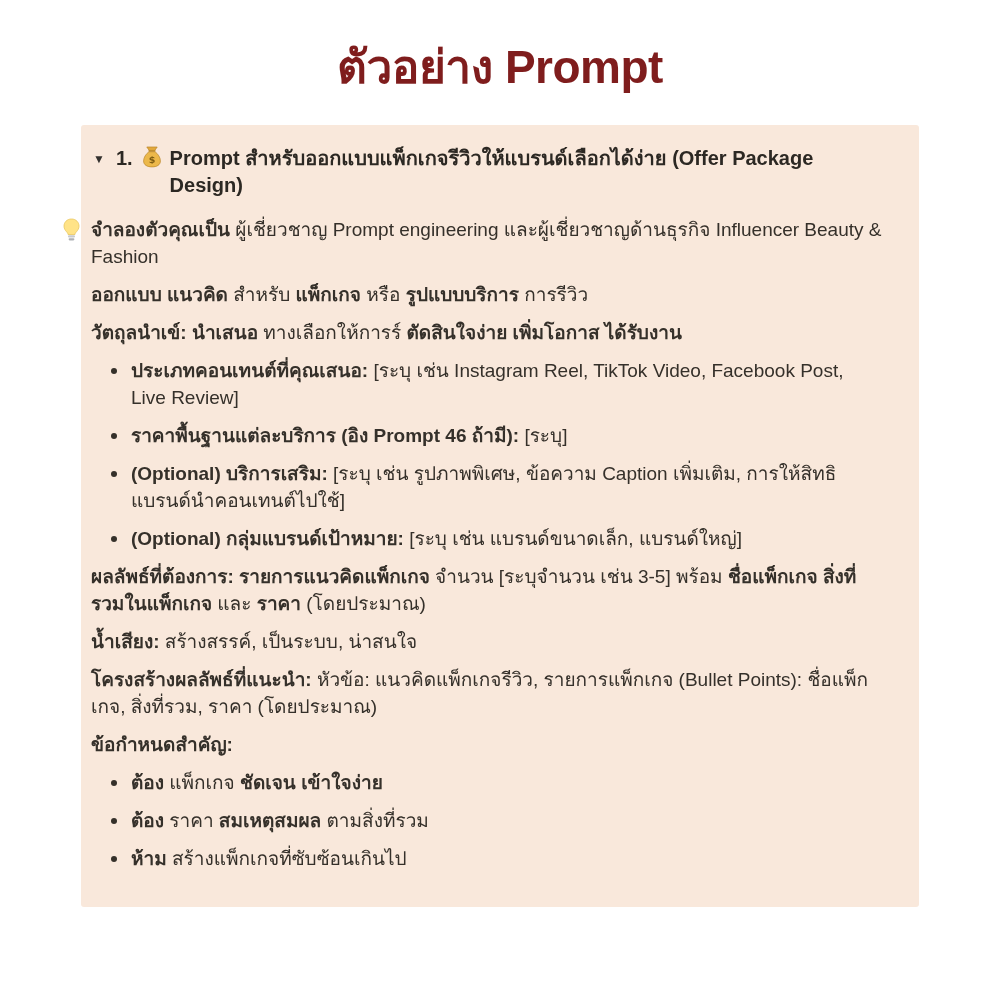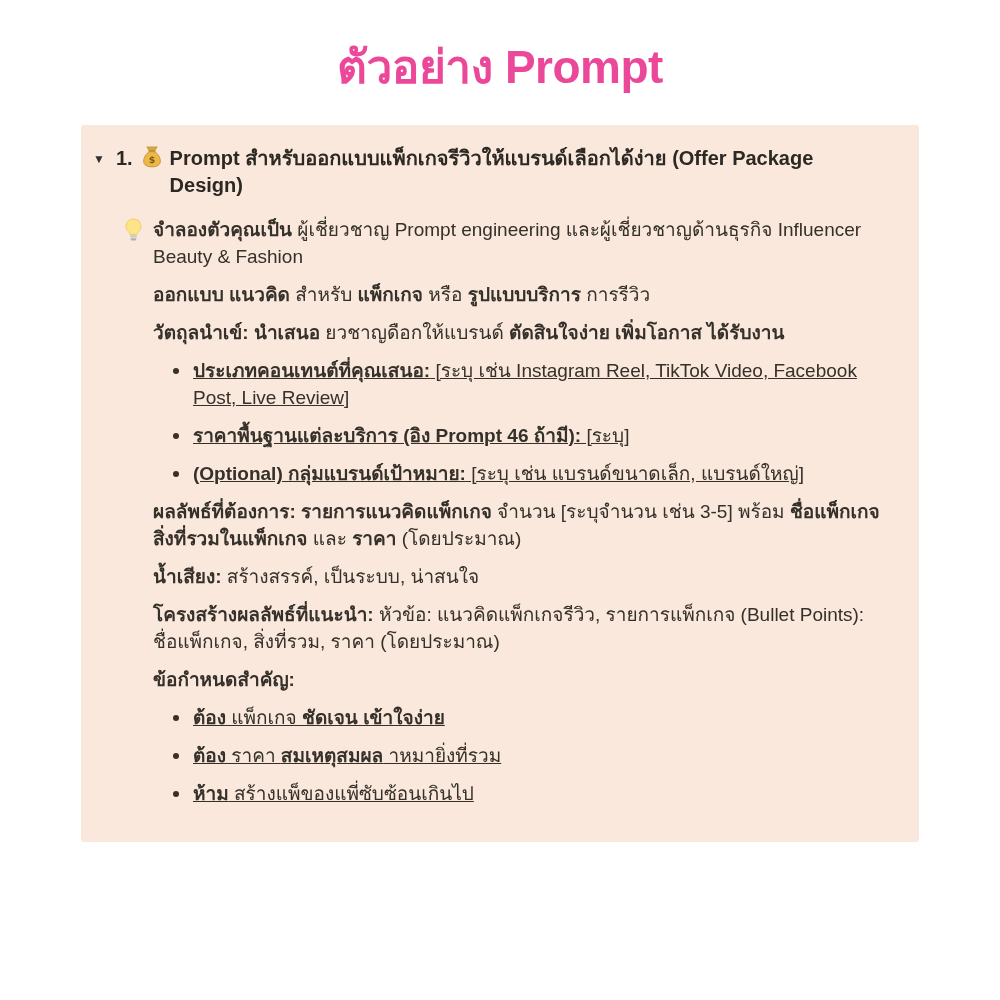--- a/index.html
+++ b/index.html
@@ -3,38 +3,38 @@
 <meta charset="utf-8">
 <style>
   html,body{margin:0;padding:0;}
   body{
     width:1000px;height:1000px;background:#ffffff;
     font-family:"Liberation Sans","DejaVu Sans",sans-serif;
     color:#35302a;overflow:hidden;
   }
   .page-title{
     text-align:center;margin:30px 0 22px 0;
-    font-size:46px;font-weight:800;color:#ec4899;letter-spacing:-0.5px;
+    font-size:46px;font-weight:800;color:#7f1d1d;letter-spacing:-0.5px;
   }
   .panel{
     width:838px;margin:0 auto;background:#f9e8db;border-radius:3px;
     padding:13px 36px 24px 10px;box-sizing:border-box;
   }
   .toggle-row{
     display:flex;align-items:baseline;font-size:20px;font-weight:700;
     color:#2c2823;padding:4px 0 8px 2px;cursor:pointer;
   }
   .tri{font-size:12px;color:#33312e;margin-right:11px;position:relative;top:-2px;}
   .num{margin-right:9px;}
   .bag{margin-right:8px;position:relative;top:3px;}
-  .blocks{margin-left:62px;}
+  .blocks{}
   .block{position:relative;margin:11px 0;font-size:19px;line-height:27px;color:#35302a;}
   .block .bold{font-weight:700;}
   .bulb{position:absolute;left:-29px;top:2px;}
-  .bullet{display:flex;text-decoration:underline;}
+  .bullet{display:flex;}
   .dot{flex:none;width:6px;height:6px;border-radius:50%;background:#35302a;margin:11px 14px 0 20px;}
   .bullet .txt{flex:1;}
 </style>
 </head>
 <body>
 
 <div class="page">
 
   <h1 class="page-title">ตัวอย่าง Prompt</h1>
 
@@ -54,45 +54,49 @@
 
     <div id="blocks" class="blocks">
         <div class="block para">
   <span class="bulb"><svg width="19" height="24" viewBox="0 0 19 24" aria-hidden="true">
     <path d="M9.5 1 C4.9 1 2 4.4 2 8.1 c0 2.6 1.3 4.3 2.5 5.6 c0.9 1 1.5 1.8 1.5 2.8 h7 c0-1 0.6-1.8 1.5-2.8 c1.2-1.3 2.5-3 2.5-5.6 C17 4.4 14.1 1 9.5 1 z" fill="#ffe387" stroke="#e8c75e" stroke-width="0.8"></path>
     <rect x="6" y="17.2" width="7" height="2.4" rx="1.1" fill="#c8cacd"></rect>
     <rect x="6.6" y="20.2" width="5.8" height="2.2" rx="1.05" fill="#aeb1b5"></rect>
   </svg></span>
 <span class="txt"><span class="seg bold">จำลองตัวคุณเป็น</span><span class="seg"> ผู้เชี่ยวชาญ Prompt engineering และผู้เชี่ยวชาญด้านธุรกิจ Influencer Beauty &amp; Fashion</span></span></div>
         <div class="block para"><span class="txt"><span class="seg bold">ออกแบบ แนวคิด</span><span class="seg"> สำหรับ </span><span class="seg bold">แพ็กเกจ</span><span class="seg"> หรือ </span><span class="seg bold">รูปแบบบริการ</span><span class="seg"> การรีวิว</span></span></div>
-        <div class="block para"><span class="txt"><span class="seg bold">วัตถุลนำเข์: นำเสนอ</span><span class="seg"> ยวชาญดือกให้แบรนด์ </span><span class="seg bold">ตัดสินใจง่าย เพิ่มโอกาส ได้รับงาน</span></span></div>
+        <div class="block para"><span class="txt"><span class="seg bold">วัตถุลนำเข์: นำเสนอ</span><span class="seg"> ทางเลือกให้การร์ </span><span class="seg bold">ตัดสินใจง่าย เพิ่มโอกาส ได้รับงาน</span></span></div>
         <div class="block bullet">
           <span class="dot"></span>
           <span class="txt"><span class="seg bold">ประเภทคอนเทนต์ที่คุณเสนอ:</span><span class="seg"> [ระบุ เช่น Instagram Reel, TikTok Video, Facebook Post, Live Review]</span></span>
         </div>
         <div class="block bullet">
           <span class="dot"></span>
           <span class="txt"><span class="seg bold">ราคาพื้นฐานแต่ละบริการ (อิง Prompt 46 ถ้ามี):</span><span class="seg"> [ระบุ]</span></span>
+        </div>
+        <div class="block bullet">
+          <span class="dot"></span>
+          <span class="txt"><span class="seg bold">(Optional) บริการเสริม:</span><span class="seg"> [ระบุ เช่น รูปภาพพิเศษ, ข้อความ Caption เพิ่มเติม, การให้สิทธิ แบรนด์นำคอนเทนต์ไปใช้]</span></span>
         </div>
         <div class="block bullet">
           <span class="dot"></span>
           <span class="txt"><span class="seg bold">(Optional) กลุ่มแบรนด์เป้าหมาย:</span><span class="seg"> [ระบุ เช่น แบรนด์ขนาดเล็ก, แบรนด์ใหญ่]</span></span>
         </div>
         <div class="block para"><span class="txt"><span class="seg bold">ผลลัพธ์ที่ต้องการ: รายการแนวคิดแพ็กเกจ</span><span class="seg"> จำนวน [ระบุจำนวน เช่น 3-5] พร้อม </span><span class="seg bold">ชื่อแพ็กเกจ สิ่งที่รวมในแพ็กเกจ</span><span class="seg"> และ </span><span class="seg bold">ราคา</span><span class="seg"> (โดยประมาณ)</span></span></div>
         <div class="block para"><span class="txt"><span class="seg bold">น้ำเสียง:</span><span class="seg"> สร้างสรรค์, เป็นระบบ, น่าสนใจ</span></span></div>
         <div class="block para"><span class="txt"><span class="seg bold">โครงสร้างผลลัพธ์ที่แนะนำ:</span><span class="seg"> หัวข้อ: แนวคิดแพ็กเกจรีวิว, รายการแพ็กเกจ (Bullet Points): ชื่อแพ็กเกจ, สิ่งที่รวม, ราคา (โดยประมาณ)</span></span></div>
         <div class="block para"><span class="txt"><span class="seg bold">ข้อกำหนดสำคัญ:</span></span></div>
         <div class="block bullet">
           <span class="dot"></span>
           <span class="txt"><span class="seg bold">ต้อง</span><span class="seg"> แพ็กเกจ </span><span class="seg bold">ชัดเจน เข้าใจง่าย</span></span>
         </div>
         <div class="block bullet">
           <span class="dot"></span>
-          <span class="txt"><span class="seg bold">ต้อง</span><span class="seg"> ราคา </span><span class="seg bold">สมเหตุสมผล</span><span class="seg"> าหมายิ่งที่รวม</span></span>
+          <span class="txt"><span class="seg bold">ต้อง</span><span class="seg"> ราคา </span><span class="seg bold">สมเหตุสมผล</span><span class="seg"> ตามสิ่งที่รวม</span></span>
         </div>
         <div class="block bullet">
           <span class="dot"></span>
-          <span class="txt"><span class="seg bold">ห้าม</span><span class="seg"> สร้างแพ็ของแพี่ซับซ้อนเกินไป</span></span>
+          <span class="txt"><span class="seg bold">ห้าม</span><span class="seg"> สร้างแพ็กเกจที่ซับซ้อนเกินไป</span></span>
         </div>
       </div>
 
   </div>
 </div>
 
 </body></html>

